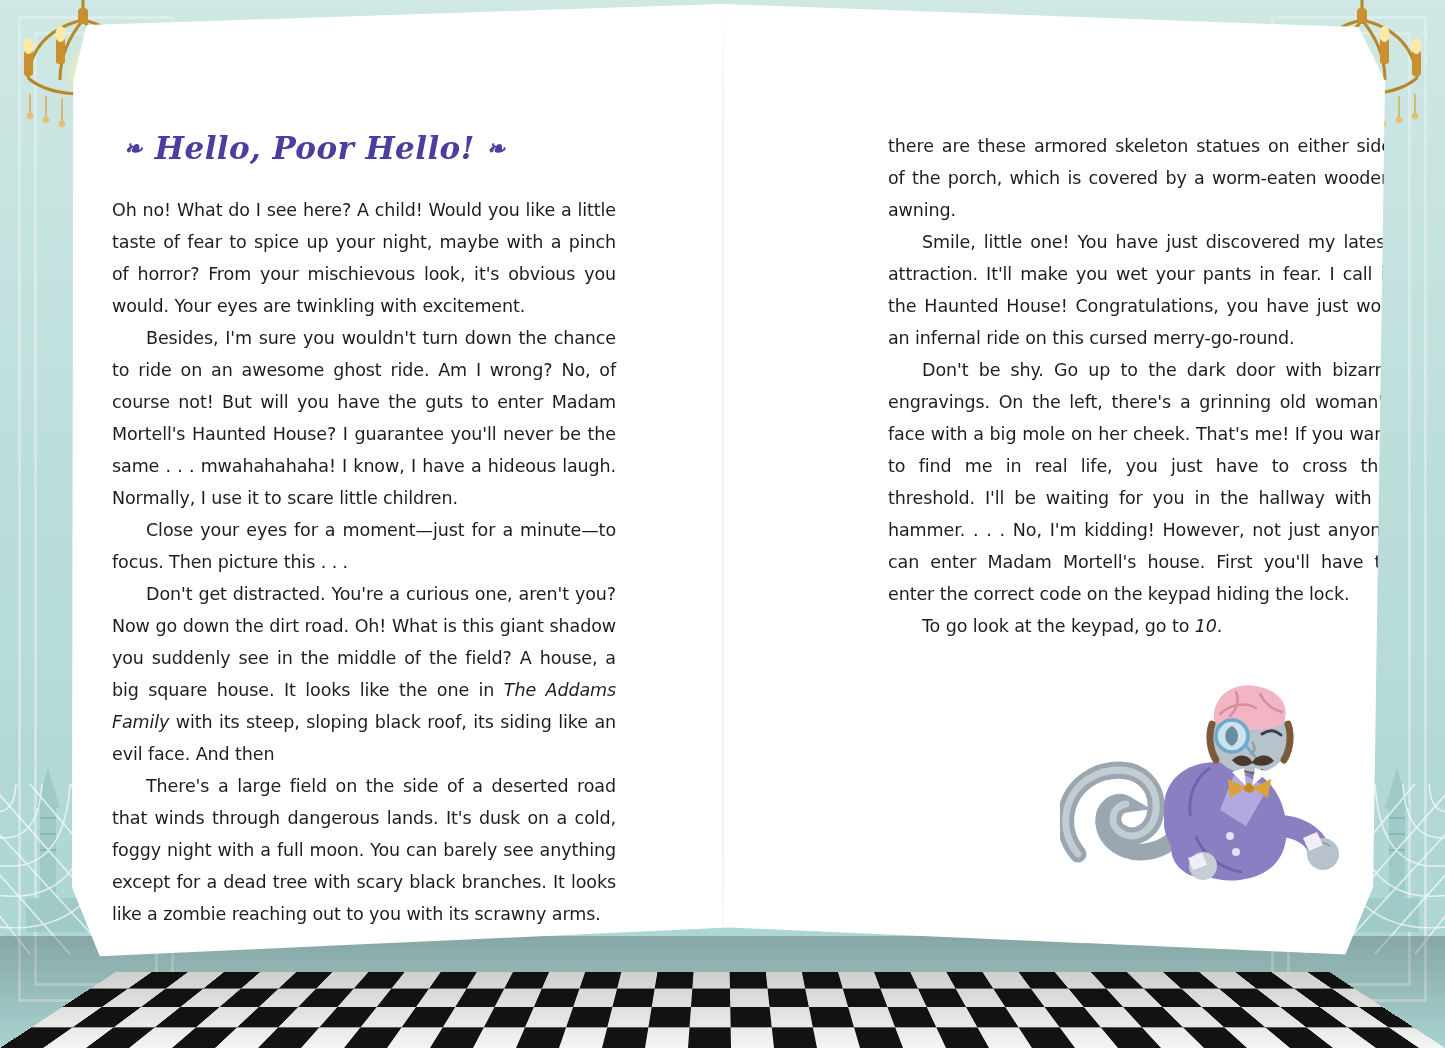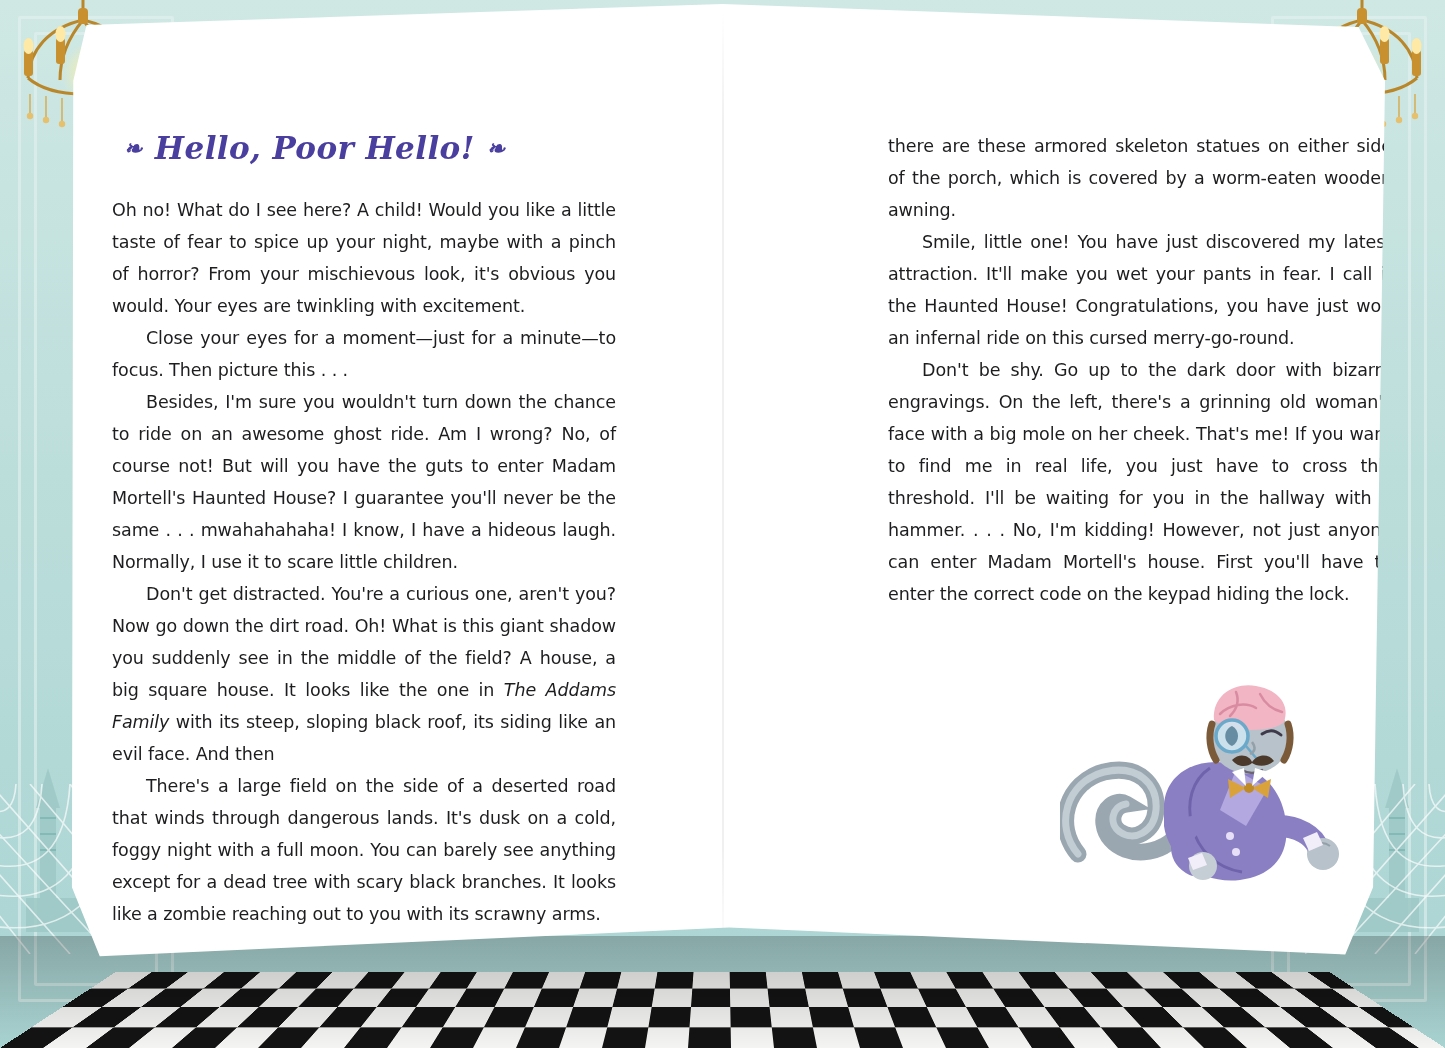--- a/index.html
+++ b/index.html
@@ -315,30 +315,31 @@
     <div class="columns">
 
       <div class="col col-left">
         <h1 class="title">
           <span class="flourish">❧</span>
           <span>Hello, Poor Hello!</span>
           <span class="flourish">❧</span>
         </h1>
 
         <p class="body first">Oh no! What do I see here? A child! Would you like a little taste of fear to spice up your night, maybe with a pinch of horror? From your mischievous look, it's obvious you would. Your eyes are twinkling with excitement.</p>
+        <p class="body">Besides, I'm sure you wouldn't turn down the chance to ride on an awesome ghost ride. Am I wrong? No, of course not! But will you have the guts to enter Madam Mortell's Haunted House? I guarantee you'll never be the same . . . mwahahahaha! I know, I have a hideous laugh. Normally, I use it to scare little children.</p>
         <p class="body">Close your eyes for a moment—just for a minute—to focus. Then picture this . . .</p>
-        <p class="body">Besides, I'm sure you wouldn't turn down the chance to ride on an awesome ghost ride. Am I wrong? No, of course not! But will you have the guts to enter Madam Mortell's Haunted House? I guarantee you'll never be the same . . . mwahahahaha! I know, I have a hideous laugh. Normally, I use it to scare little children.</p>
         <p class="body"><span>Don't get distracted. You're a curious one, aren't you? Now go down the dirt road. Oh! What is this giant shadow you suddenly see in the middle of the field? A house, a big square house. It looks like the one in </span><span class="ital">The Addams Family</span><span> with its steep, sloping black roof, its siding like an evil face. And then</span></p>
         <p class="body">There's a large field on the side of a deserted road that winds through dangerous lands. It's dusk on a cold, foggy night with a full moon. You can barely see anything except for a dead tree with scary black branches. It looks like a zombie reaching out to you with its scrawny arms.</p>
       </div>
 
       <div class="col col-right">
         <p class="body first">there are these armored skeleton statues on either side of the porch, which is covered by a worm-eaten wooden awning.</p>
         <p class="body">Smile, little one! You have just discovered my latest attraction. It'll make you wet your pants in fear. I call it the Haunted House! Congratulations, you have just won an infernal ride on this cursed merry-go-round.</p>
         <p class="body">Don't be shy. Go up to the dark door with bizarre engravings. On the left, there's a grinning old woman's face with a big mole on her cheek. That's me! If you want to find me in real life, you just have to cross this threshold. I'll be waiting for you in the hallway with a hammer. . . . No, I'm kidding! However, not just anyone can enter Madam Mortell's house. First you'll have to enter the correct code on the keypad hiding the lock.</p>
+        <p class="body"><span>To go look at the keypad, go to </span><span class="ital">10</span><span>.</span></p>
       </div>
 
     </div>
 
     <div class="monster">
       <svg width="300" height="250" viewBox="0 0 300 250">
 
         <path d="M18 178 C-6 150 6 106 44 96 C78 88 98 108 96 134 C94 156 74 166 60 156 C48 148 52 130 66 128 C56 122 42 132 44 148 C47 172 78 184 104 170 C120 162 130 142 128 120" fill="none" stroke="#9aa7b1" stroke-width="17" stroke-linecap="round"></path>
         <path d="M18 178 C-6 150 6 106 44 96 C78 88 98 108 96 134 C94 156 74 166 60 156 C48 148 52 130 66 128" fill="none" stroke="#c2ccd3" stroke-width="7" stroke-linecap="round"></path>
 

